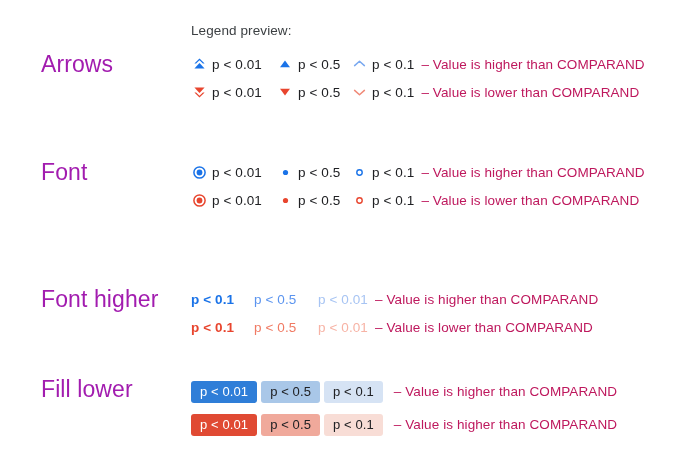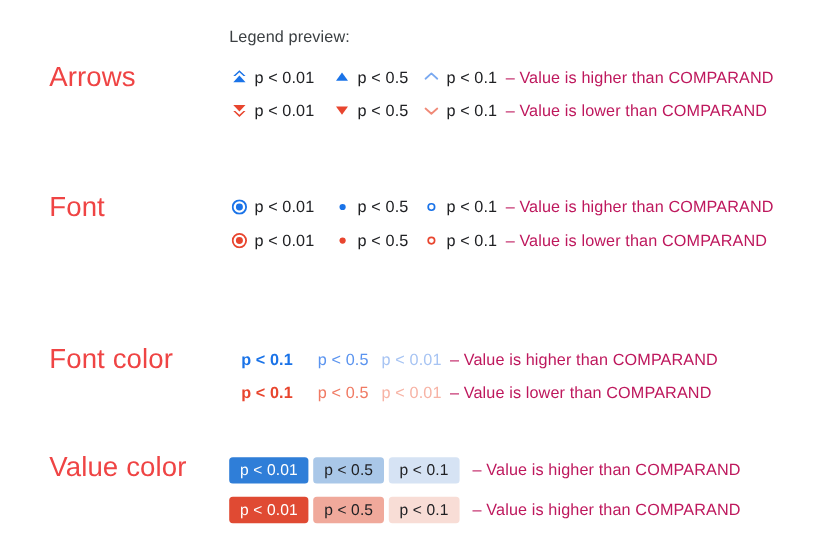--- a/index.html
+++ b/index.html
@@ -43,36 +43,35 @@
   .sec-dots     { top: 158px; }
   .sec-font     { top: 285px; }
   .sec-fill     { top: 375px; }
 
   .sec-label {
     position: absolute;
     left: 41px;
     top: 0;
     font-size: 23px;
     font-weight: 300;
-    color: #ef4444;
+    color: #a21caf;
     letter-spacing: 0.1px;
     white-space: nowrap;
     line-height: 28px;
   }
   .sec-rows {
     position: absolute;
     left: 191px;
     top: 0;
   }
   .legend-row {
     display: flex;
     align-items: center;
     height: 28px;
     white-space: nowrap;
-    text-align: center;
   }
 
   
   .cell {
     display: flex;
     align-items: center;
     flex: 0 0 auto;
   }
   .glyph {
     width: 16px;
@@ -261,42 +260,42 @@
           </span>
           <span class="plabel">p &lt; 0.1</span>
         </span>
         <span class="desc">– Value is lower than COMPARAND</span>
       </div>
 
     </div>
   </div>
 
   <div class="section sec-font">
-    <div class="sec-label">Font color</div>
+    <div class="sec-label">Font higher</div>
     <div class="sec-rows">
 
       <div class="legend-row">
         <span class="fc-cell fc-1" style="color:#1a73e8;">p &lt; 0.1</span>
         <span class="fc-cell fc-2" style="color:#5b94ef;">p &lt; 0.5</span>
         <span class="fc-cell fc-3" style="color:#a7c4f3;">p &lt; 0.01</span>
         <span class="desc">– Value is higher than COMPARAND</span>
       </div>
 
       <div class="legend-row">
         <span class="fc-cell fc-1" style="color:#e8452e;">p &lt; 0.1</span>
         <span class="fc-cell fc-2" style="color:#f07a63;">p &lt; 0.5</span>
         <span class="fc-cell fc-3" style="color:#f7b3a5;">p &lt; 0.01</span>
         <span class="desc">– Value is lower than COMPARAND</span>
       </div>
 
     </div>
   </div>
 
   <div class="section sec-fill">
-    <div class="sec-label">Value color</div>
+    <div class="sec-label">Fill lower</div>
     <div class="sec-rows">
 
       <div class="legend-row fillrow">
         <span class="chip" style="background:#2f7ed8;color:#ffffff;">p &lt; 0.01</span>
         <span class="chip" style="background:#a9c7e8;color:#202124;">p &lt; 0.5</span>
         <span class="chip" style="background:#d6e3f4;color:#202124;">p &lt; 0.1</span>
         <span class="desc">– Value is higher than COMPARAND</span>
       </div>
 
       <div class="legend-row fillrow">

